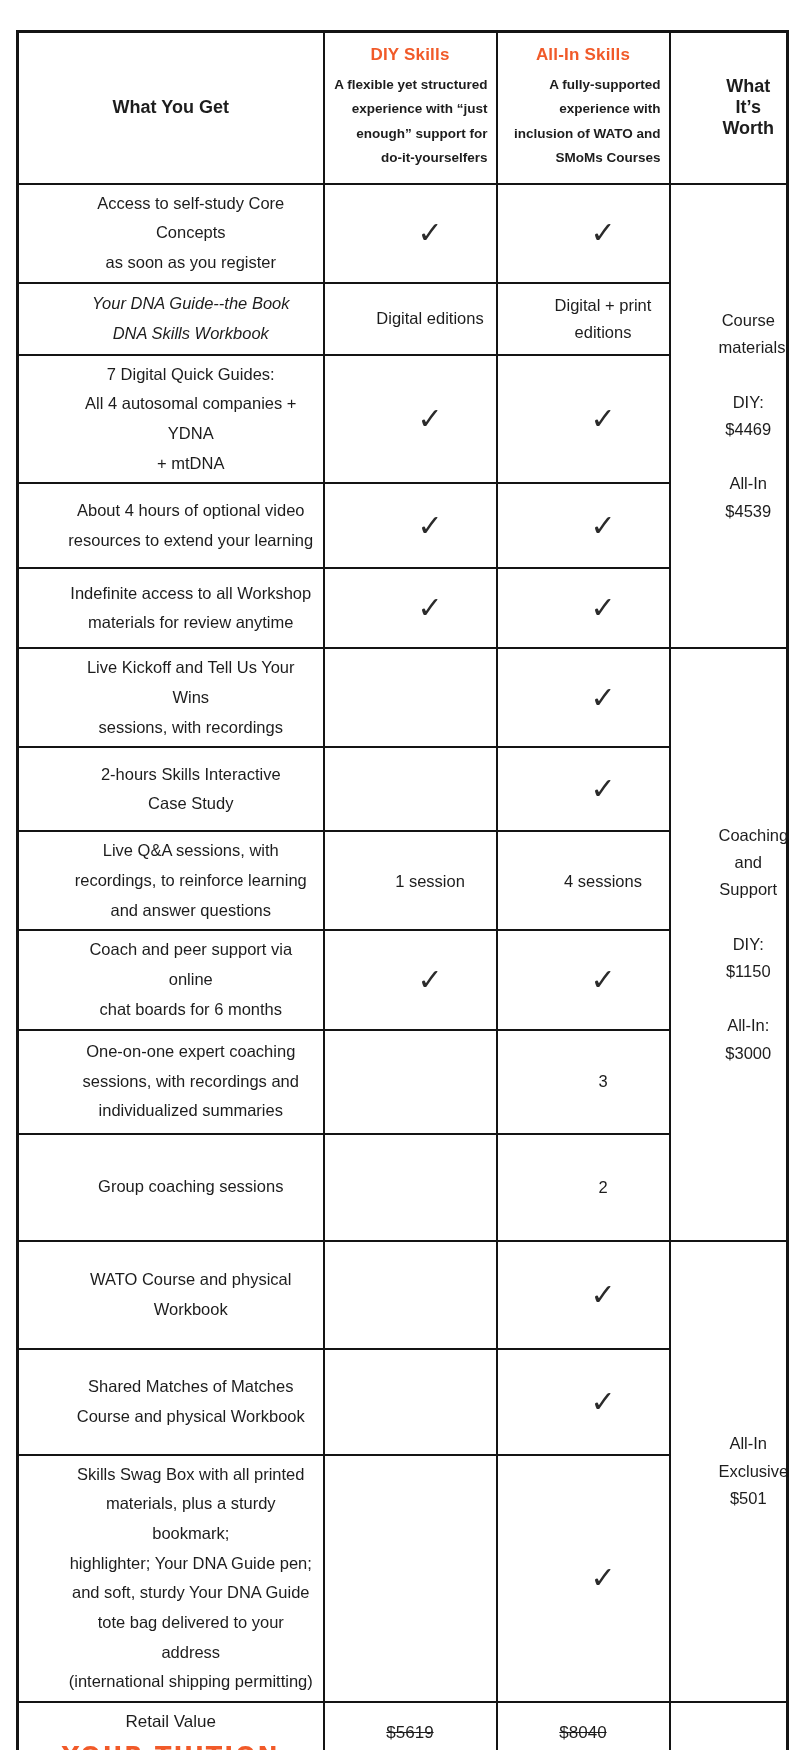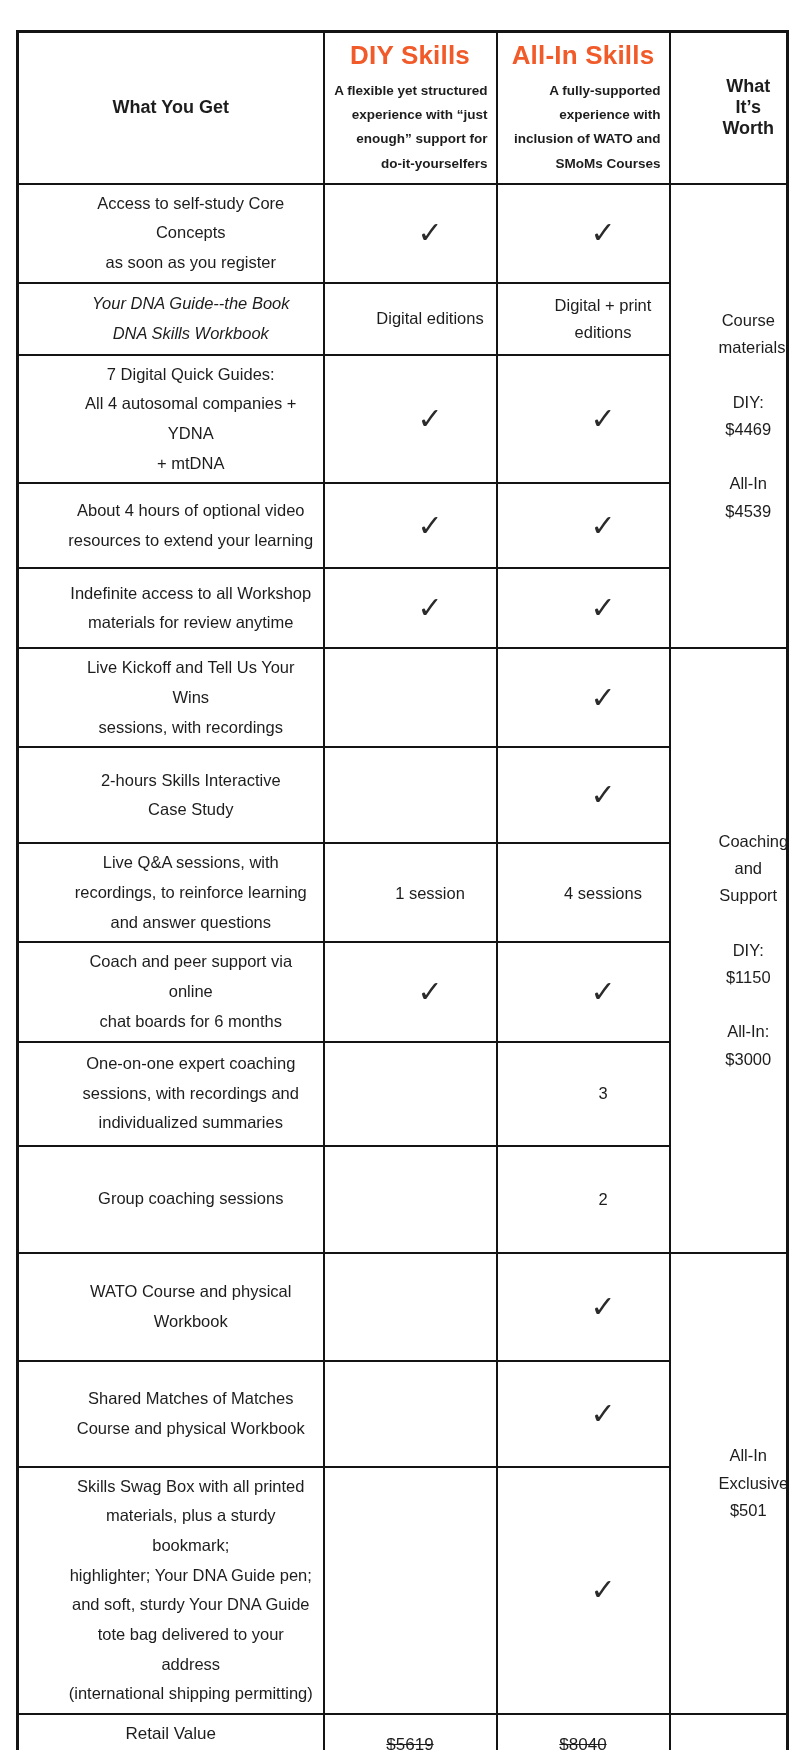--- a/index.html
+++ b/index.html
@@ -15,33 +15,33 @@
     border:3px solid var(--line);
   }
   td, th {
     border:2px solid var(--line);
     text-align:center; vertical-align:middle;
     padding:4px 8px; overflow:hidden;
   }
   
   tr.hrow { height:152px; }
   th.wyg { font-size:18px; font-weight:bold; }
-  .ct { font-size:26px; font-weight:bold; color:var(--accent); margin-bottom:8px; letter-spacing:0.2px; }
+  .ct { font-size:17px; font-weight:bold; color:var(--accent); margin-bottom:8px; letter-spacing:0.2px; }
   .cs { font-size:13.5px; font-weight:bold; line-height:1.8; white-space:pre-line;text-align:right; }
   th.worthh { font-size:18px; font-weight:bold; }
   .pre { white-space:pre-line;padding-left:48px; }
   
   td.feat { font-size:16.5px; line-height:1.8; }
   td.feat.it { font-style:italic; }
   td.val { font-size:16.5px; line-height:1.6; }
   td.val.check { font-size:30px; line-height:1; font-family:"DejaVu Sans", sans-serif; color:#2b2b2b; font-weight:400; }
   td.worth { font-size:16.5px; line-height:1.65; }
   
   tr.r0{height:70px} tr.r1{height:72px} tr.r2{height:100px} tr.r3{height:85px}
-  tr.r4{height:80px} tr.r5{height:86px} tr.r6{height:96px} tr.r7{height:96px}
+  tr.r4{height:80px} tr.r5{height:86px} tr.r6{height:84px} tr.r7{height:96px}
   tr.r8{height:81px} tr.r9{height:104px} tr.r10{height:107px} tr.r11{height:108px}
   tr.r12{height:106px} tr.r13{height:169px} tr.rp{height:106px}
   
   .retail { font-size:17px; margin-bottom:10px; }
   .tuition {
     font-size:24px; font-weight:bold; color:var(--accent);
     letter-spacing:2px; font-family:"DejaVu Sans", sans-serif;
   }
   .strike { font-size:17px; text-decoration:line-through; margin-bottom:4px; }
   .price {

